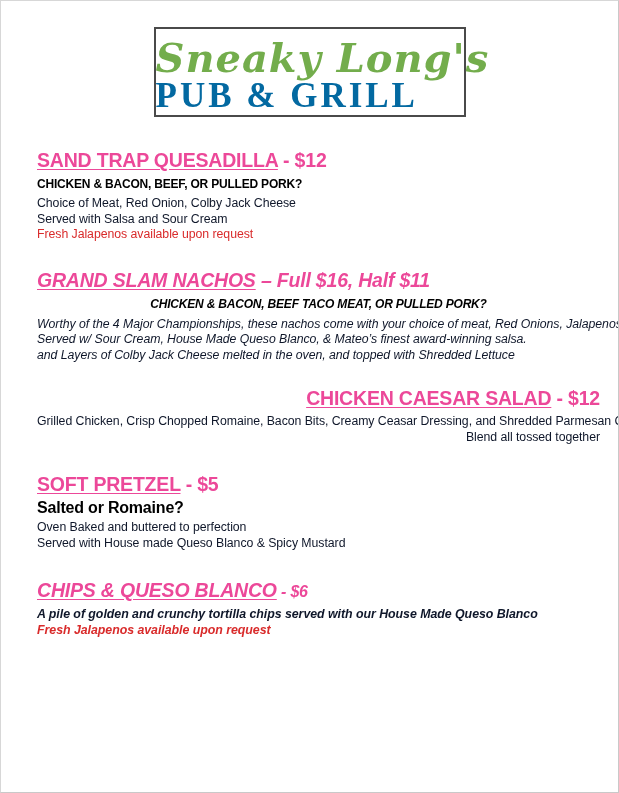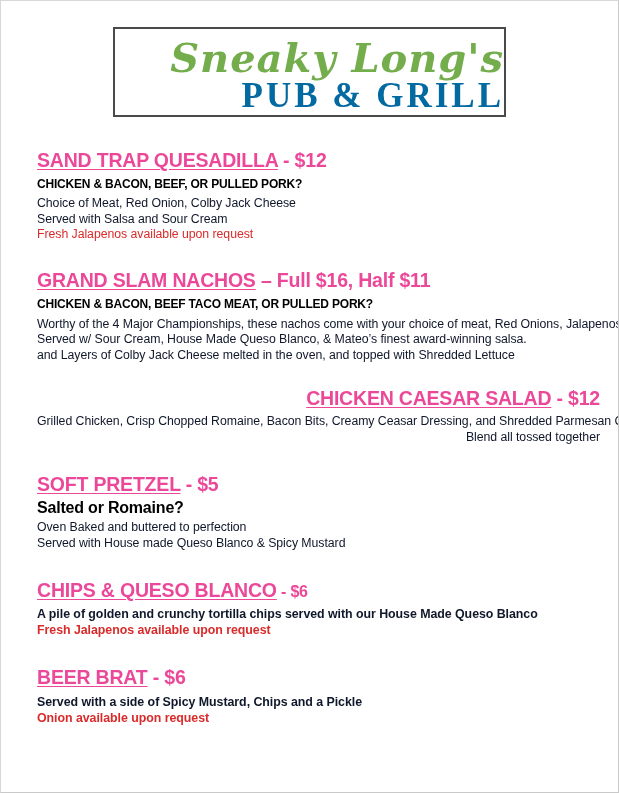--- a/index.html
+++ b/index.html
@@ -25,25 +25,25 @@
     border: 1px solid #c9c9c9;
     border-top-color: #d7d7d7;
     border-left-color: #d7d7d7;
     overflow: hidden;
   }
 
   
   .logo-box {
     box-sizing: border-box;
     margin: 26px auto 0 auto;
-    width: 393px;
+    width: 312px;
     height: 90px;
     border: 2px solid #4a4a4a;
     background: #ffffff;
-    text-align: right;
+    text-align: left;
     padding-top: 6px;
   }
   .logo-script {
     font-family: "DejaVu Serif", "Liberation Serif", serif;
     font-weight: bold;
     font-style: italic;
     font-size: 40px;
     line-height: 46px;
     color: #73ad4c;
     letter-spacing: 1px;
@@ -115,27 +115,27 @@
   .desc.note {
     color: #d92b2b;
   }
   .desc.note.bold {
     color: #d92b2b;
     font-weight: bold;
   }
 
   
   .section.quesadilla { margin-bottom: 26px; }
-  .section.nachos     { margin-bottom: 24px; }
+  .section.nachos     { margin-bottom: 24px; font-style: italic; }
   .section.caesar     { margin-bottom: 28px; text-align: right; }
   .section.pretzel    { margin-bottom: 28px; }
-  .section.chips      { margin-bottom: 28px; }
+  .section.chips      { margin-bottom: 12px; font-style: italic; }
   .section.brat       { margin-bottom: 0; }
 
-  .section.nachos .sec-sub { margin-bottom: 3px; }
+  .section.nachos .sec-sub { margin-bottom: 3px; text-align: center; }
   .section.caesar .sec-title { margin-bottom: 4px; }
   .section.chips .sec-title { margin-bottom: 4px; }
   .section.brat .sec-title { margin-bottom: 6px; }
 </style>
 </head>
 <body>
 
 <div class="page">
 
   <div class="logo-box">
@@ -183,22 +183,15 @@
     </div>
 
     <div class="section chips">
       <div class="sec-title small-price">
         <span class="name">CHIPS &amp; QUESO BLANCO</span><span class="price"> - $6</span>
       </div>
       <div class="desc bold">A pile of golden and crunchy tortilla chips served with our House Made Queso Blanco</div>
       <div class="desc note bold">Fresh Jalapenos available upon request</div>
     </div>
 
-    <div class="section brat">
-      <div class="sec-title">
-        <span class="name">BEER BRAT</span><span class="price"> - $6</span>
-      </div>
-      <div class="desc bold">Served with a side of Spicy Mustard, Chips and a Pickle</div>
-      <div class="desc note bold">Onion available upon request</div>
-    </div>
 
   </div>
 </div>
 
 </body></html>

